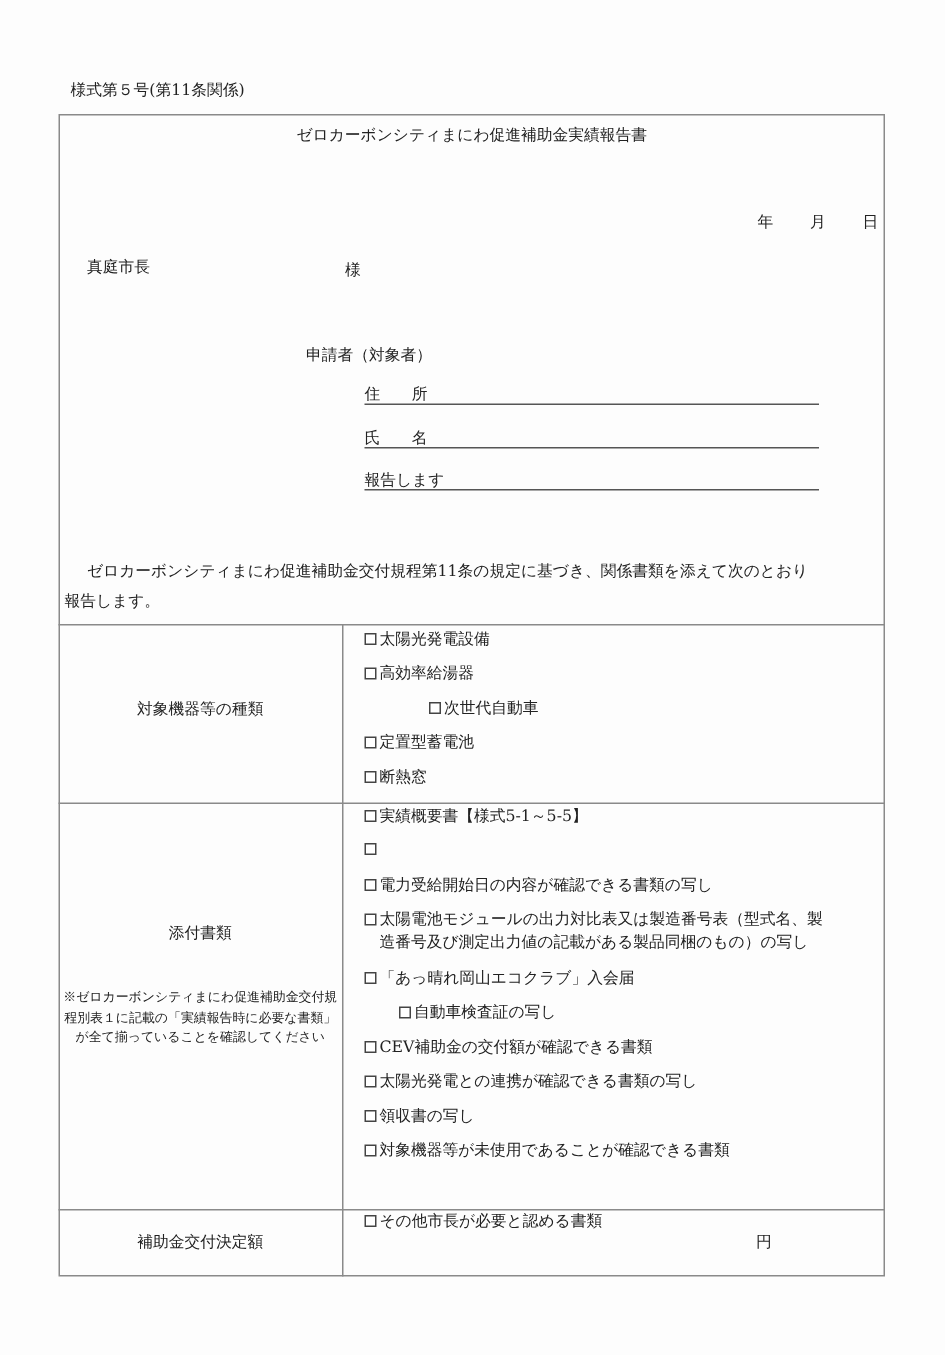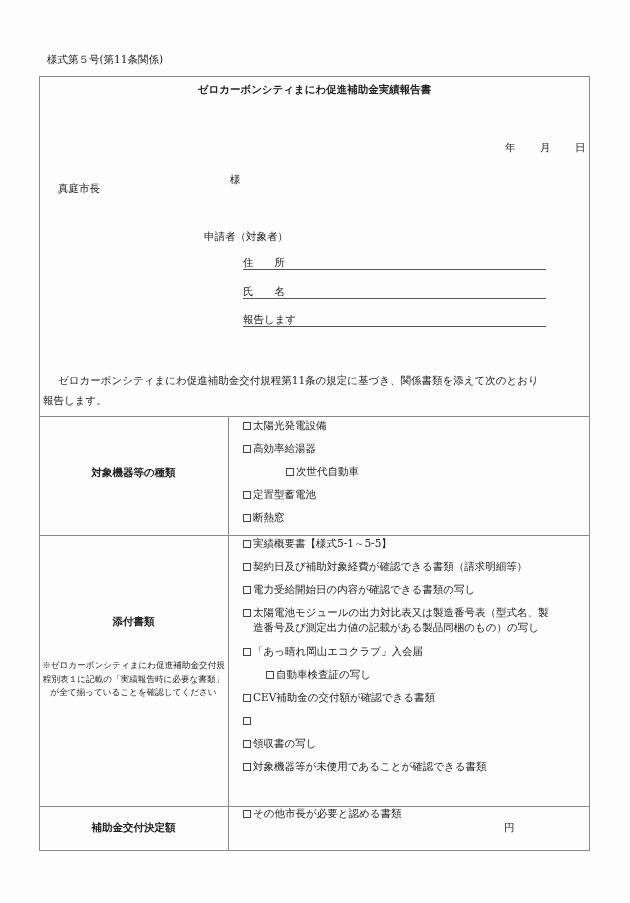--- a/index.html
+++ b/index.html
@@ -8,37 +8,37 @@
   .abs { position:absolute; white-space:nowrap; }
   .t11 { font-size:10.5px; }
   .frame { position:absolute; left:39px; top:76px; width:551px; height:775px;
            border:1.4px solid #8a8a8a; box-sizing:border-box; }
   .hline { position:absolute; height:0; border-top:1.4px solid #8a8a8a; left:39px; width:551px; }
   .vline { position:absolute; width:0; border-left:1.4px solid #8a8a8a; left:228px; }
   .uline { position:absolute; left:243px; width:303px; height:0; border-top:1px solid #555; }
   .cb { display:inline-block; width:8px; height:8px; border:1px solid #444; margin-right:2px;
         vertical-align:-1px; box-sizing:border-box; background:#fff; }
   .item { position:absolute; left:243px; font-size:10.5px; white-space:nowrap; cursor:pointer;text-align:right; }
-  .center { text-align:center;font-weight:bold; }
+  .center { text-align:center; }
   .note { position:absolute; left:42px; width:183px; text-align:center; font-size:8.6px; line-height:13.5px; white-space:normal; }
 </style>
 </head>
 <body>
 
 <div class="abs t11" style="left:47px;top:53px;">様式第５号(第11条関係)</div>
 
 <div class="frame"></div>
 
 <div class="abs t11 center" style="left:39px;width:551px;top:83px;">ゼロカーボンシティまにわ促進補助金実績報告書</div>
 
 <div class="abs t11" style="left:505px;top:141px;">年</div>
 <div class="abs t11" style="left:540px;top:141px;">月</div>
 <div class="abs t11" style="left:575px;top:141px;">日</div>
 
-<div class="abs t11" style="left:58px;top:182px;">真庭市長</div>
+<div class="abs t11" style="left:58px;top:171px;">真庭市長</div>
 <div class="abs t11" style="left:230px;top:173px;">様</div>
 
 <div class="abs t11" style="left:204px;top:230px;">申請者（対象者）</div>
 
 <div class="abs t11" style="left:243px;top:256px;">住　　所</div>
 <div class="abs t11" style="left:300px;top:256px;width:240px;"></div>
 <div class="uline" style="top:269px;"></div>
 
 <div class="abs t11" style="left:243px;top:285px;">氏　　名</div>
 <div class="abs t11" style="left:300px;top:285px;width:240px;"></div>
@@ -61,27 +61,27 @@
 <div class="item" style="top:419px;"><span class="cb"></span><span>太陽光発電設備</span></div>
 <div class="item" style="top:442px;"><span class="cb"></span><span>高効率給湯器</span></div>
 <div class="item" style="top:465px;padding-left:43px;"><span class="cb"></span><span>次世代自動車</span></div>
 <div class="item" style="top:488px;"><span class="cb"></span><span>定置型蓄電池</span></div>
 <div class="item" style="top:511px;"><span class="cb"></span><span>断熱窓</span></div>
 
 <div class="abs t11 center" style="left:39px;width:189px;top:615px;">添付書類</div>
 <div class="note" style="top:659px;">※ゼロカーボンシティまにわ促進補助金交付規程別表１に記載の「実績報告時に必要な書類」が全て揃っていることを確認してください</div>
 
 <div class="item" style="top:537px;"><span class="cb"></span><span>実績概要書【様式5-1～5-5】</span></div>
-<div class="item" style="top:560px;"><span class="cb"></span><span>契約日及び補助対象経費が確認できる書類（請求明細等）</span></div>
+<div class="item" style="top:560px;"><span class="cb"></span></div>
 <div class="item" style="top:583px;"><span class="cb"></span><span>電力受給開始日の内容が確認できる書類の写し</span></div>
 <div class="item" style="top:606px;"><span class="cb"></span><span>太陽電池モジュールの出力対比表又は製造番号表（型式名、製</span></div>
 <div class="abs t11" style="left:253px;top:621px;">造番号及び測定出力値の記載がある製品同梱のもの）の写し</div>
 <div class="item" style="top:645px;"><span class="cb"></span><span>「あっ晴れ岡山エコクラブ」入会届</span></div>
 <div class="item" style="top:668px;padding-left:23px;"><span class="cb"></span><span>自動車検査証の写し</span></div>
 <div class="item" style="top:691px;"><span class="cb"></span><span>CEV補助金の交付額が確認できる書類</span></div>
-<div class="item" style="top:714px;"><span class="cb"></span></div>
+<div class="item" style="top:714px;"><span class="cb"></span><span>太陽光発電との連携が確認できる書類の写し</span></div>
 <div class="item" style="top:737px;"><span class="cb"></span><span>領収書の写し</span></div>
 <div class="item" style="top:760px;"><span class="cb"></span><span>対象機器等が未使用であることが確認できる書類</span></div>
 <div class="item" style="top:783px;margin-top:24px;"><span class="cb"></span><span>その他市長が必要と認める書類</span></div>
 
 <div class="abs t11 center" style="left:39px;width:189px;top:821px;">補助金交付決定額</div>
 <div class="abs t11" style="left:240px;top:821px;width:250px;text-align:right;"></div>
 <div class="abs t11" style="left:504px;top:821px;">円</div>
 
 </body></html>

